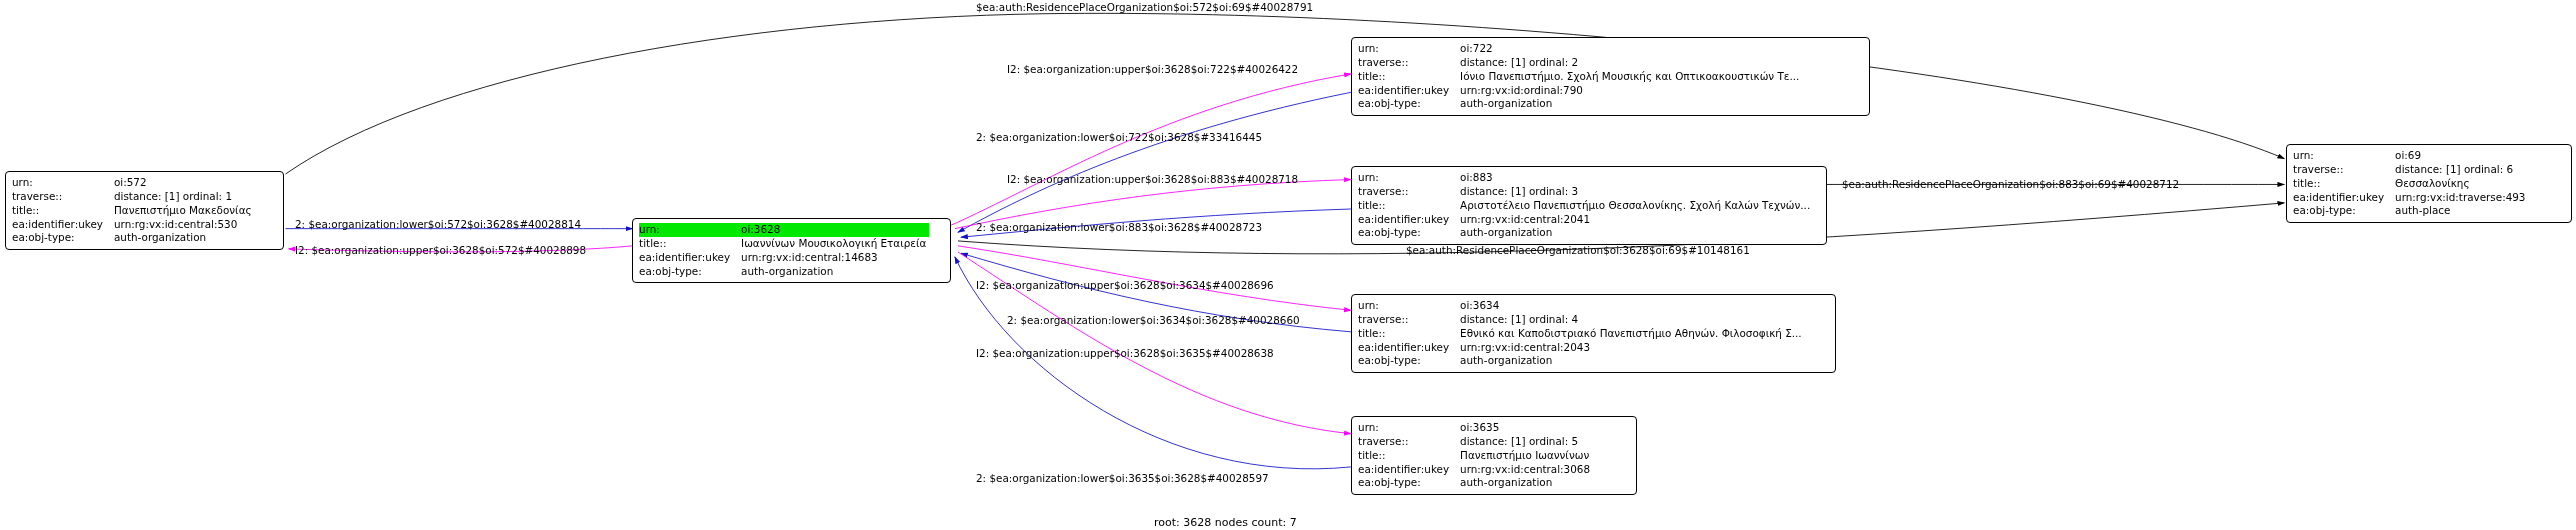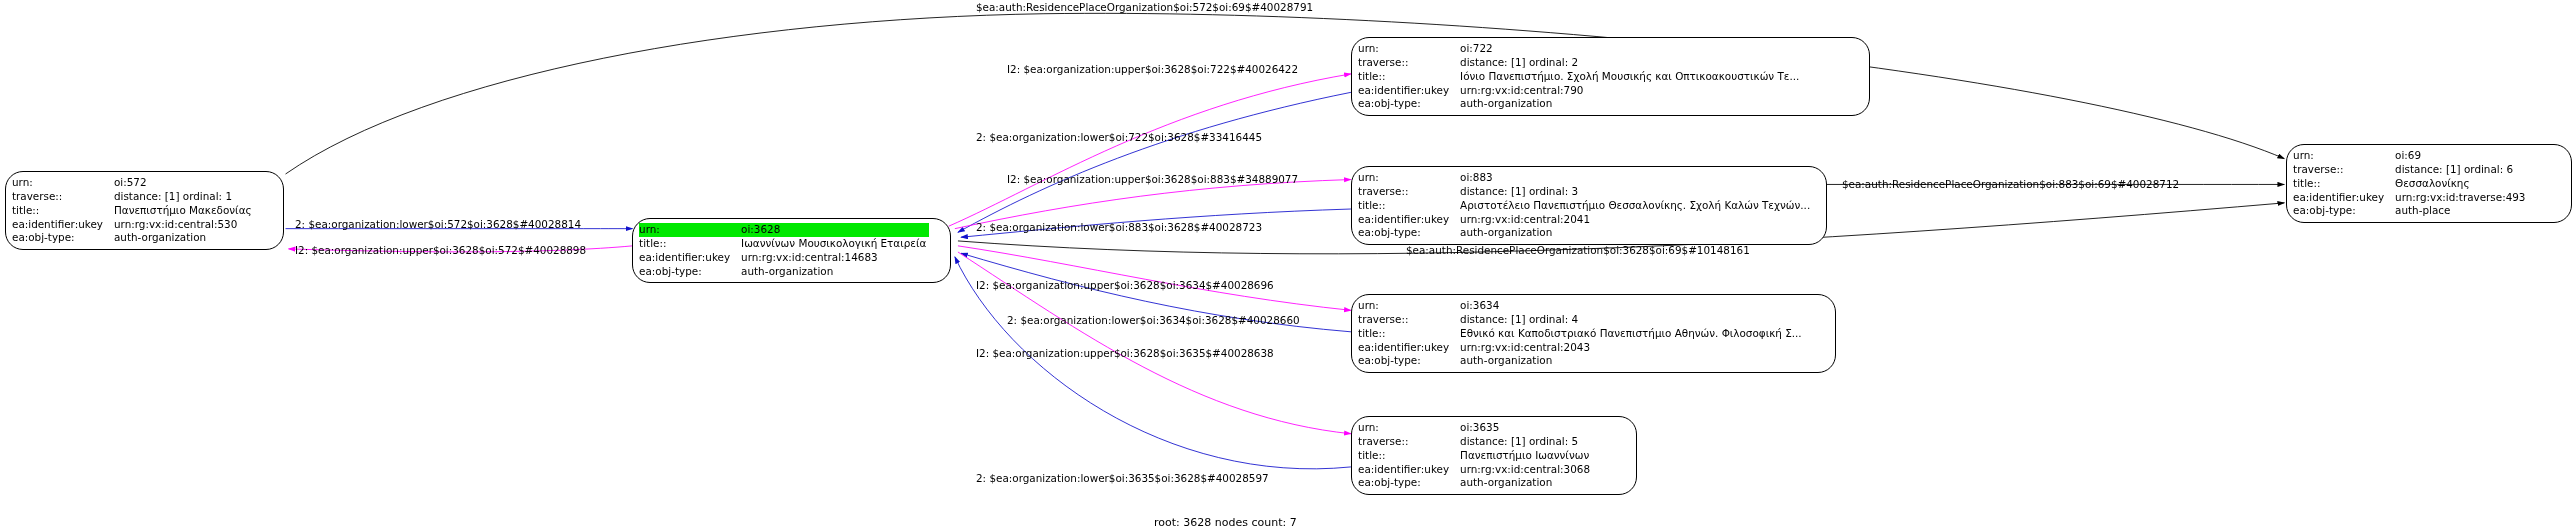--- a/index.html
+++ b/index.html
@@ -24,21 +24,21 @@
     position: absolute;
     left: 0; top: 0;
     width: 2576px;
     height: 531px;
     pointer-events: none;
   }
   .node {
     position: absolute;
     box-sizing: border-box;
     border: 0.6px solid #000000;
-    border-radius: 18px;
+    border-radius: 4px;
     background: #ffffff;
     padding: 3.7px 6.1px;
     font-size: 10.4px;
     line-height: 1.34;
     color: #000000;
     white-space: nowrap;
   }
   .node table {
     border-collapse: collapse;
     font-size: 10.4px;
@@ -174,21 +174,21 @@
       <tr>
         <td class="k">traverse::</td>
         <td class="v">distance: [1]     ordinal: 2</td>
       </tr>
       <tr>
         <td class="k">title::</td>
         <td class="v">Ιόνιο Πανεπιστήμιο. Σχολή Μουσικής και Οπτικοακουστικών Τε...</td>
       </tr>
       <tr>
         <td class="k">ea:identifier:ukey</td>
-        <td class="v">urn:rg:vx:id:central:790</td>
+        <td class="v">urn:rg:vx:id:ordinal:790</td>
       </tr>
       <tr>
         <td class="k">ea:obj-type:</td>
         <td class="v">auth-organization</td>
       </tr>
     </tbody>
       </table>
   </div>
 
   <div class="node" style="left:1351px; top:166px; width:476px;">
@@ -297,21 +297,21 @@
       </tr>
     </tbody>
       </table>
   </div>
 
   <div class="edge-label" style="left:976px; top:1.2px;text-align:center;">$ea:auth:ResidencePlaceOrganization$oi:572$oi:69$#40028791</div>
 
   <div class="edge-label" style="left:1007px; top:63px;">I2: $ea:organization:upper$oi:3628$oi:722$#40026422</div>
   <div class="edge-label" style="left:976px; top:131px;">2: $ea:organization:lower$oi:722$oi:3628$#33416445</div>
 
-  <div class="edge-label" style="left:1007px; top:173px;">I2: $ea:organization:upper$oi:3628$oi:883$#34889077</div>
+  <div class="edge-label" style="left:1007px; top:173px;">I2: $ea:organization:upper$oi:3628$oi:883$#40028718</div>
   <div class="edge-label" style="left:976px; top:221px;">2: $ea:organization:lower$oi:883$oi:3628$#40028723</div>
 
   <div class="edge-label" style="left:976px; top:279px;">I2: $ea:organization:upper$oi:3628$oi:3634$#40028696</div>
   <div class="edge-label" style="left:1007px; top:314px;">2: $ea:organization:lower$oi:3634$oi:3628$#40028660</div>
 
   <div class="edge-label" style="left:976px; top:347px;">I2: $ea:organization:upper$oi:3628$oi:3635$#40028638</div>
   <div class="edge-label" style="left:976px; top:425px;margin-top:47px;">2: $ea:organization:lower$oi:3635$oi:3628$#40028597</div>
 
   <div class="edge-label" style="left:295px; top:218px;">2: $ea:organization:lower$oi:572$oi:3628$#40028814</div>
   <div class="edge-label" style="left:295px; top:244px;">I2: $ea:organization:upper$oi:3628$oi:572$#40028898</div>

